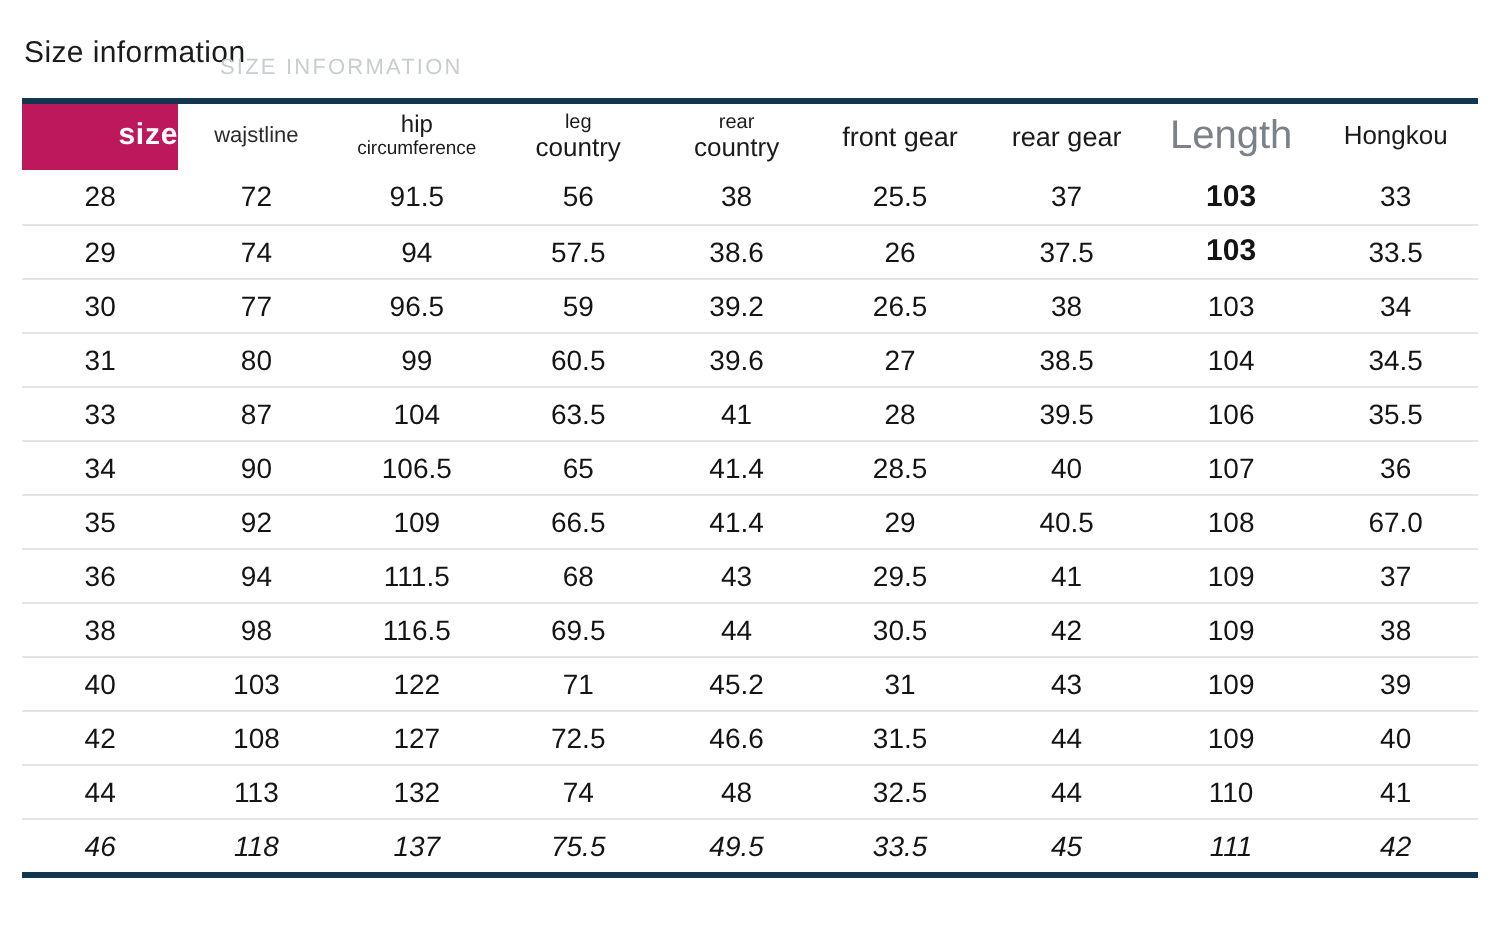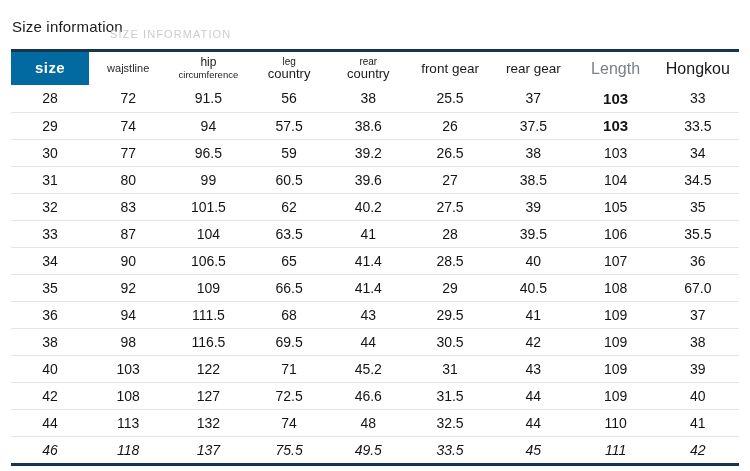--- a/index.html
+++ b/index.html
@@ -64,41 +64,42 @@
   thead th {
     font-weight: normal;
     font-size: 13.5px;
     color: #1a1a1a;
     text-align: center;
     vertical-align: middle;
     padding: 0;
     line-height: 1.12;
   }
   th.size-cell {
-    background: #0369a1;
+    background: #be185d;
     color: #ffffff;
     font-weight: bold;
     font-size: 15px;
     letter-spacing: 0.4px;
+    text-align: right;
   }
   th.small {
     font-size: 11px;
     color: #2a2a2a;
   }
   th.two-line span {
     display: block;
   }
   th.two-line .l1 { font-size: 10px; }
   th.two-line .l2 { font-size: 13px; text-align: center; }
   th.gray-big {
     color: #7b8188;
-    font-size: 16px;
+    font-size: 20px;
   }
   th.hkou {
-    font-size: 16px;
+    font-size: 13px;
   }
 
   tbody tr {
     height: 27px;
   }
   tbody td {
     text-align: center;
     vertical-align: middle;
     font-size: 14px;
     color: #141414;
@@ -211,31 +212,20 @@
             <td>80</td>
             <td>99</td>
             <td>60.5</td>
             <td>39.6</td>
             <td>27</td>
             <td>38.5</td>
             <td>104</td>
             <td>34.5</td>
           </tr>
           <tr>
-            <td class="col-size">32</td>
-            <td>83</td>
-            <td>101.5</td>
-            <td>62</td>
-            <td>40.2</td>
-            <td>27.5</td>
-            <td>39</td>
-            <td>105</td>
-            <td>35</td>
-          </tr>
-          <tr>
             <td class="col-size">33</td>
             <td>87</td>
             <td>104</td>
             <td>63.5</td>
             <td>41</td>
             <td>28</td>
             <td>39.5</td>
             <td>106</td>
             <td>35.5</td>
           </tr>

